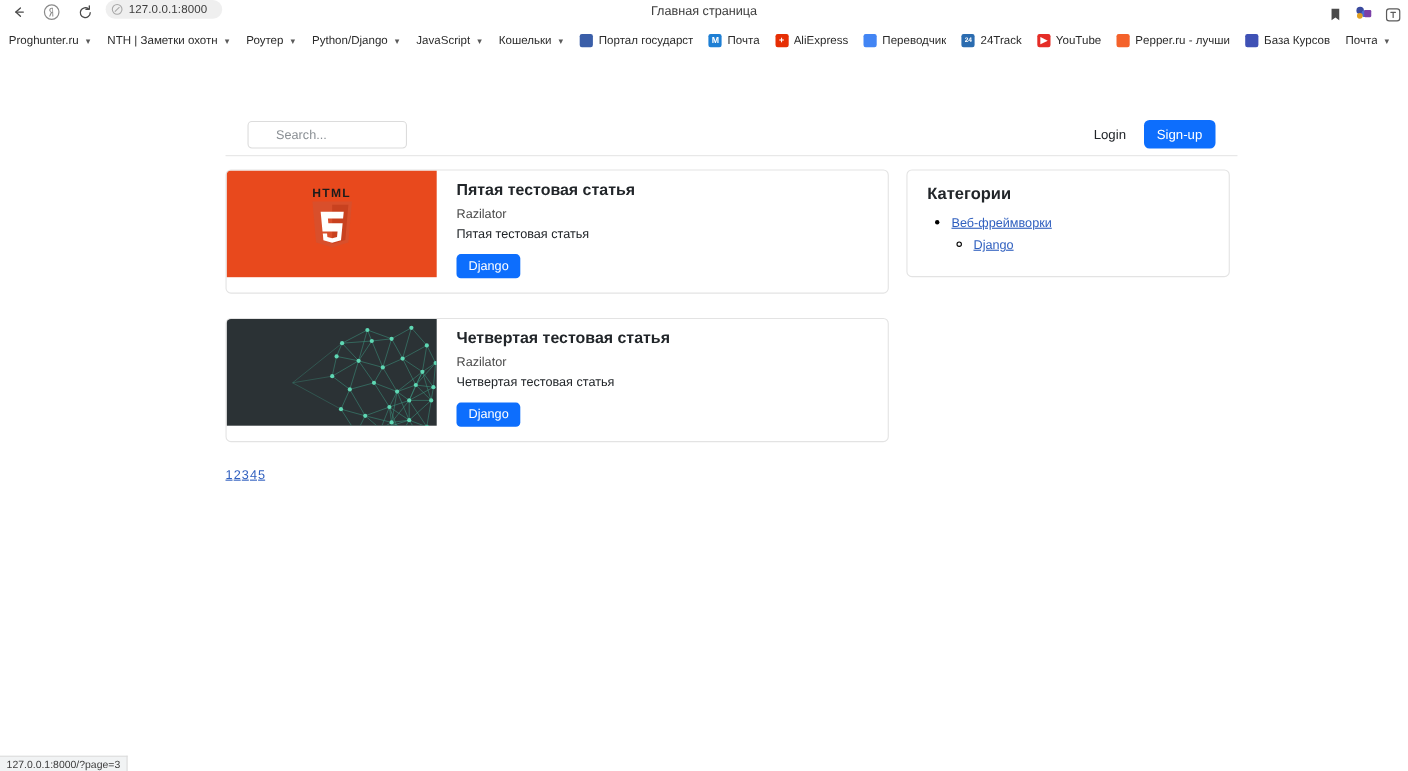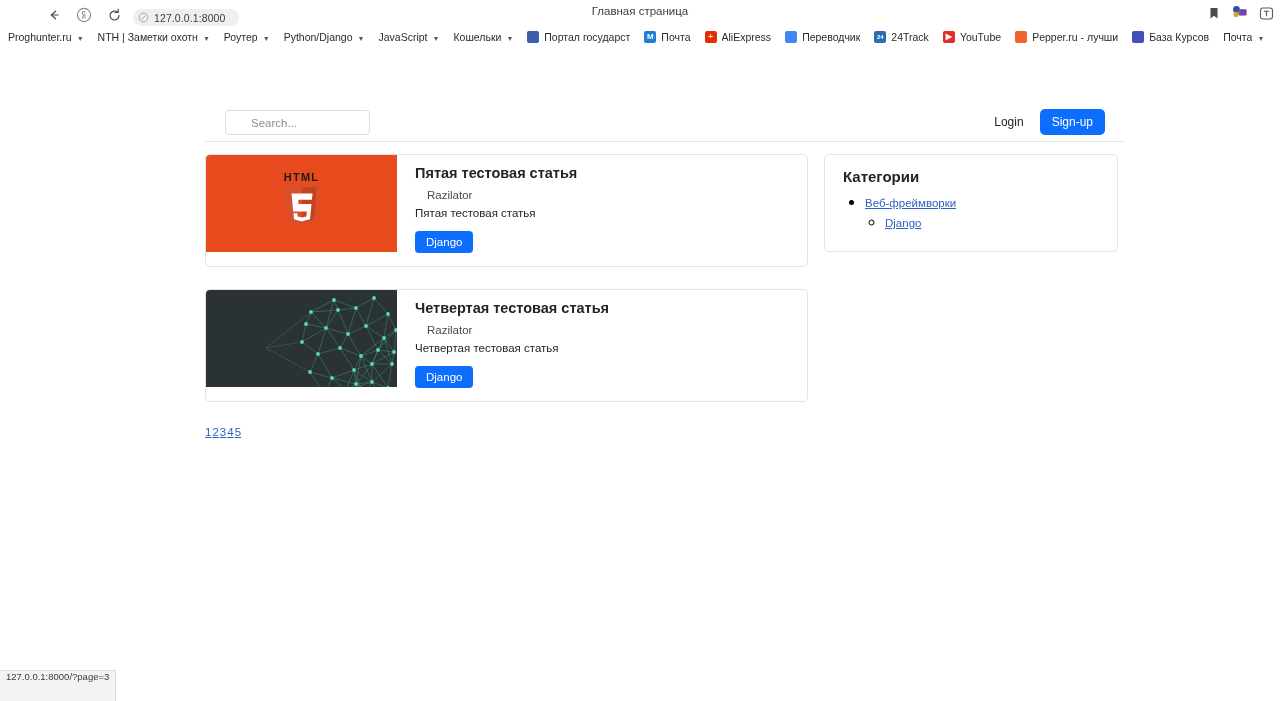--- a/index.html
+++ b/index.html
@@ -11,21 +11,21 @@
     font-family: "Liberation Sans", sans-serif;
   }
 
   
   #browser-chrome {
     position: absolute; top: 0; left: 0; width: 1280px; height: 48px;
     background: #ffffff;
   }
   #toolbar-row {
     position: relative; height: 26px; width: 100%;
-    display: flex; align-items: flex-end; padding-left: 37px;
+    display: flex; align-items: flex-start;
   }
   .tb-btn {
     width: 26px; height: 22px; margin-left: 4px;
     display: flex; align-items: center; justify-content: center;
     color: #5b5b5b; font-size: 13px; border-radius: 4px;
     flex: 0 0 auto;
   }
   .tb-btn svg { display: block; }
   #address-pill {
     margin-left: 6px;
@@ -179,21 +179,21 @@
   .card-body {
     flex: 1 1 auto;
     padding: 11px 14px 0 18px;
     position: relative;
   }
   .card-title {
     font-size: 14.5px; font-weight: bold; color: #212529;
     margin: 0 0 7px 0; line-height: 1.1;
   }
   .card-author {
-    font-size: 11.5px; color: #4a4a4a; margin: 0 0 5px 12px; line-height: 1.1;
+    font-size: 11.5px; color: #4a4a4a; margin: 0 0 5px 0; line-height: 1.1;
   }
   .card-excerpt {
     font-size: 11.5px; color: #212529; margin: 0; line-height: 1.2;
   }
   .card-tag {
     position: absolute; left: 18px; bottom: 13px;
     background: #0d6efd; color: #ffffff;
     font-size: 11.5px;
     padding: 5px 11px; border-radius: 4px;
     text-decoration: none;
@@ -228,25 +228,25 @@
     margin: 2px 0 0 0; padding-left: 20px; list-style-type: circle;
   }
   #sidebar li { margin-bottom: 2px; }
   #sidebar a {
     font-size: 11.5px; color: #2f5fbf; text-decoration: underline;
   }
 
   
   #status-bar {
     position: absolute; left: 0; bottom: 0;
-    height: 31px;
+    height: 14px;
     background: #f1f3f4;
     border-top: 1px solid #dcdcdc;
     border-right: 1px solid #dcdcdc;
-    display: flex; align-items: flex-start;
+    display: flex; align-items: flex-end;
     padding: 0 6px;
     font-size: 9.5px; color: #3c3c3c;
   }
 </style>
 </head>
 <body>
 
 <div id="browser-chrome">
 
   <div id="toolbar-row">

